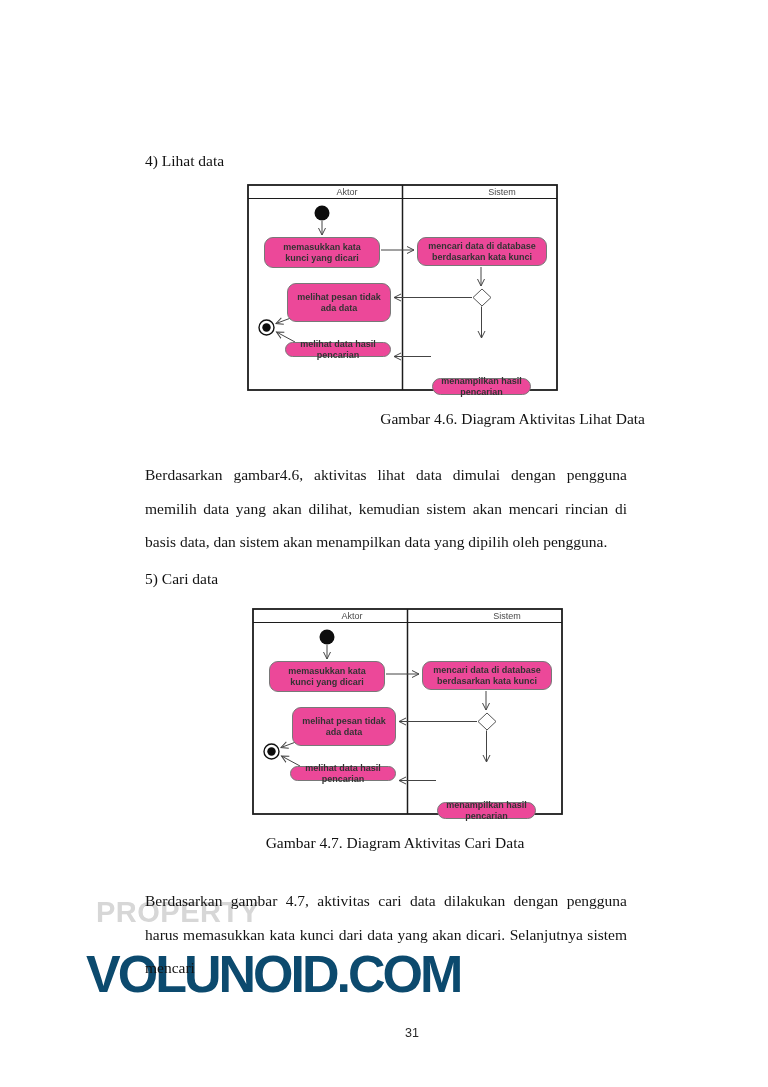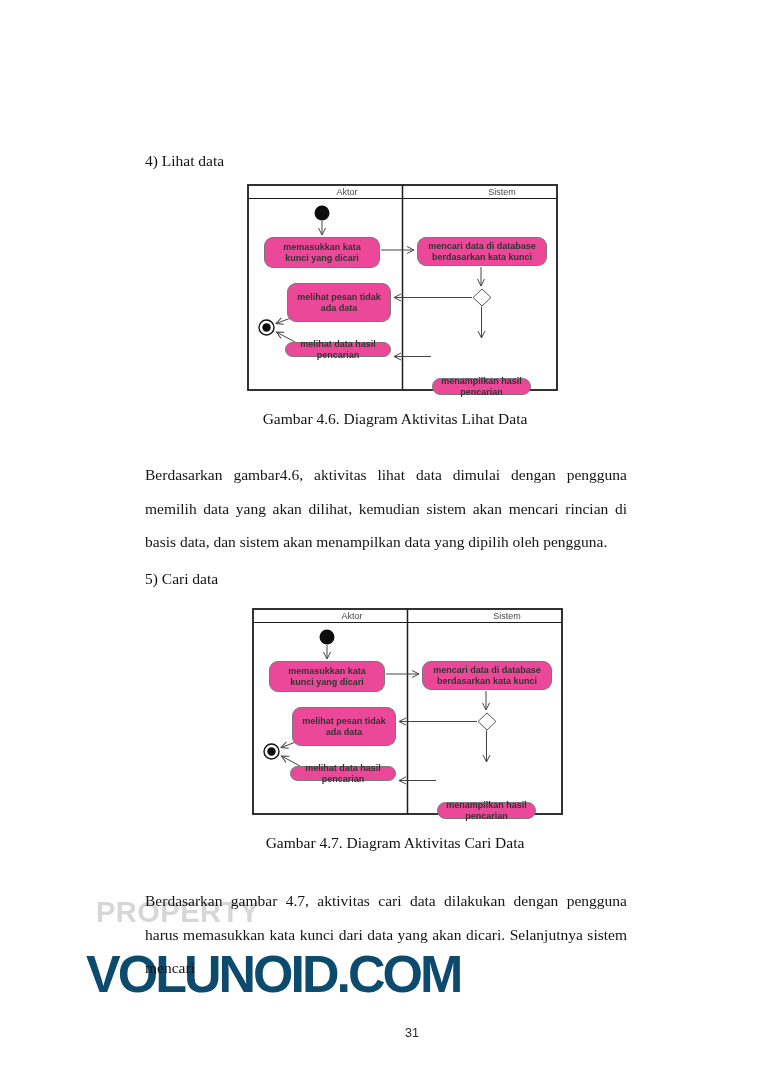--- a/index.html
+++ b/index.html
@@ -97,21 +97,21 @@
     <div class="node n-search">mencari data di database
 berdasarkan kata kunci</div>
     <div class="node n-nodata">melihat pesan tidak
 ada data</div>
     <div class="node n-showres">menampilkan hasil
 pencarian</div>
     <div class="node n-viewres">melihat data hasil
 pencarian</div>
   </div>
 
-  <div class="abs caption" style="top:410px;">Gambar 4.6. Diagram Aktivitas Lihat Data</div>
+  <div class="abs caption" style="top:410px;text-align:right;">Gambar 4.6. Diagram Aktivitas Lihat Data</div>
 
   <div class="abs para" style="left:145px; top:458px;">Berdasarkan gambar4.6, aktivitas lihat data dimulai dengan pengguna memilih data yang akan dilihat, kemudian sistem akan mencari rincian di basis data, dan sistem akan menampilkan data yang dipilih oleh pengguna.</div>
 
   <div class="abs heading" style="left:145px; top:570px;">5) Cari data</div>
 
   <div class="abs uml" style="left:252px; top:608px;">
     <svg class="wires" width="311" height="207" viewBox="0 0 311 207">
       <defs>
         <marker id="ah2" markerWidth="9" markerHeight="9" refX="7.5" refY="4" orient="auto" markerUnits="userSpaceOnUse">
           <path d="M0.5,0.5 L7.5,4 L0.5,7.5" fill="none" stroke="#444" stroke-width="1"></path>

